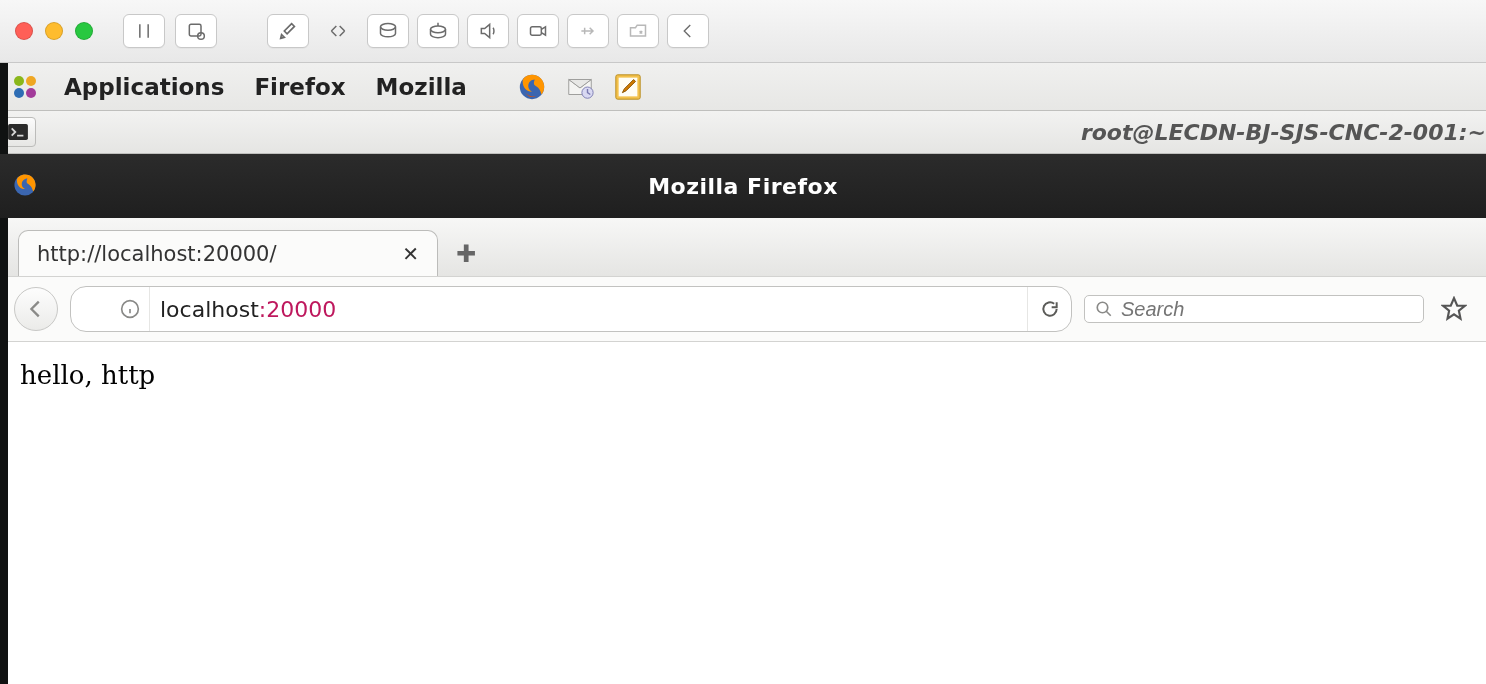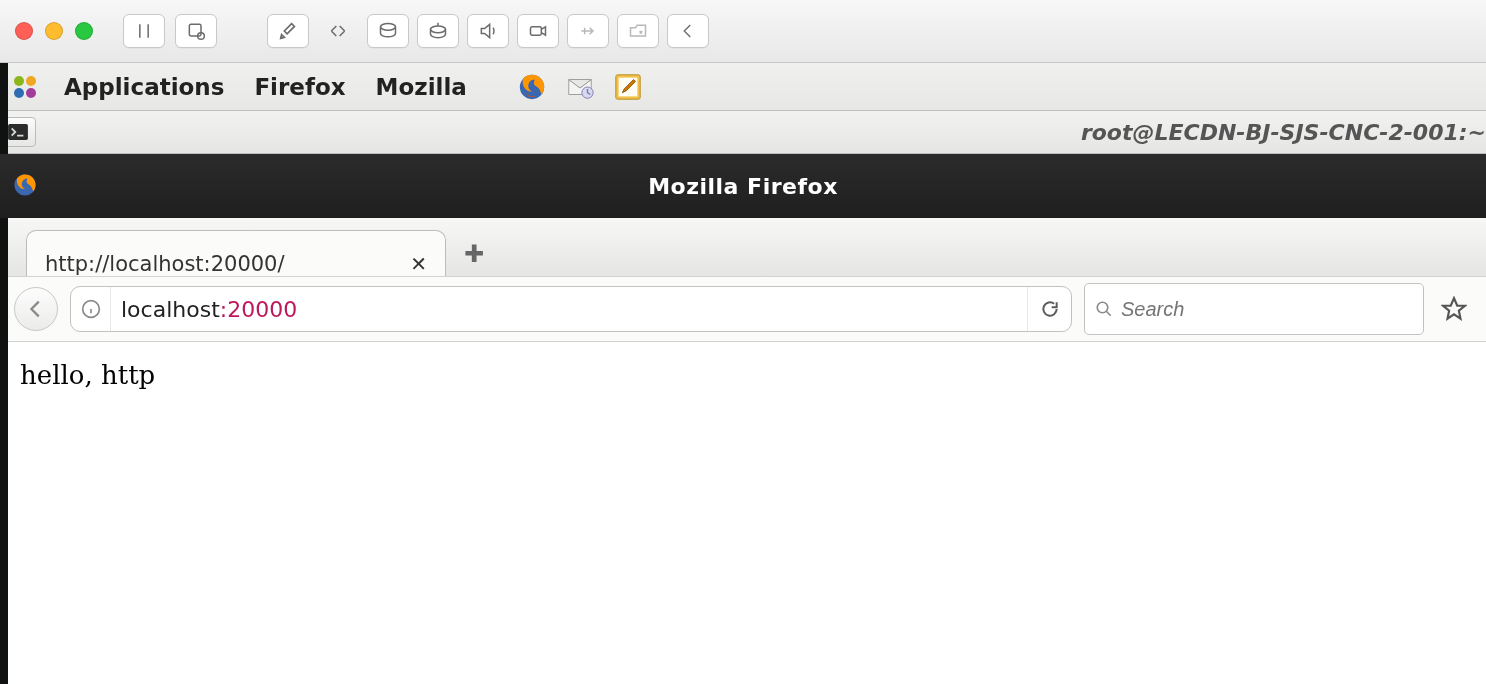--- a/index.html
+++ b/index.html
@@ -83,25 +83,24 @@
   border-bottom: 0;
 }
 .ff-tab {
   height: 46px;
   min-width: 420px;
   background:#fbfbfa;
   border:1px solid #bcbcba;
   border-bottom:none;
   border-top-left-radius: 10px;
   border-top-right-radius: 10px;
-  display:flex; align-items:flex-end; justify-content:space-between;
+  display:flex; align-items:center; justify-content:space-between;
   padding: 0 18px;
   font-size:21px;
   color:#333;
-  margin-left:8px;
 }
 .ff-tab .close { font-size:20px; color:#333; font-weight:bold; }
 .ff-newtab { width:40px; height:40px; display:flex; align-items:center; justify-content:center; margin-left:8px; margin-bottom:2px; color:#666; font-size:24px; font-weight:700; }
 
 .ff-nav {
   height: 66px;
   background:#fbfbfa;
   border-top:1px solid #d3d3d1;
   border-bottom:1px solid #d3d3d1;
   display:flex; align-items:center;
@@ -112,35 +111,36 @@
   width:44px; height:44px; border-radius:50%;
   background:linear-gradient(to bottom,#fdfdfd,#ebebe9);
   border:1px solid #c8c8c6;
   display:flex; align-items:center; justify-content:center;
 }
 .addr-wrap {
   flex:1; display:flex; align-items:center;
   height:46px;
   background:#fff;
   border:1px solid #c2c2c0;
-  border-radius:10px;
+  border-radius:16px;
   overflow:hidden;
+  padding-left:39px;
 }
 .addr-info {
   width:40px; height:100%;
   display:flex; align-items:center; justify-content:center;
   border-right:1px solid #e6e6e4;
   color:#7a7a78;
 }
 .addr-text { flex:1; padding:0 10px; font-size:22px; color:#222; display:flex; align-items:center; }
 .addr-text .dim { color:#be185d; }
 .addr-reload { width:44px; height:100%; display:flex; align-items:center; justify-content:center; border-left:1px solid #e6e6e4; color:#5b5b58; }
 
 .search-wrap {
-  width:340px; height:52px; background:#fff; border:1px solid #c2c2c0; border-radius:5px;
+  width:340px; height:28px; background:#fff; border:1px solid #c2c2c0; border-radius:5px;
   display:flex; align-items:center; padding:0 10px; gap:8px;
 }
 .search-wrap input {
   border:none; outline:none; flex:1; font-size:20px; color:#555; font-style:italic; background:transparent;
 }
 .star-btn { width:36px; height:36px; display:flex; align-items:center; justify-content:center; color:#555; }
 
 
 .page {
   background:#fff;

